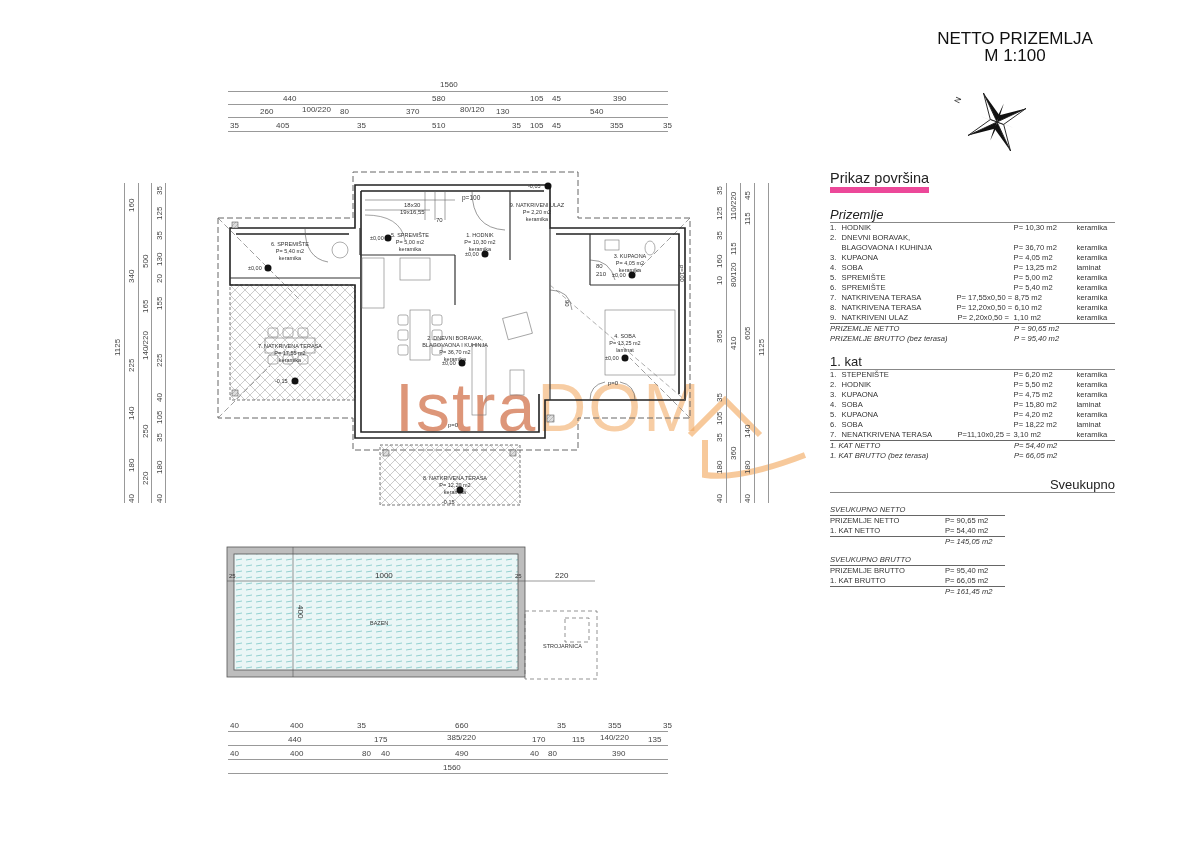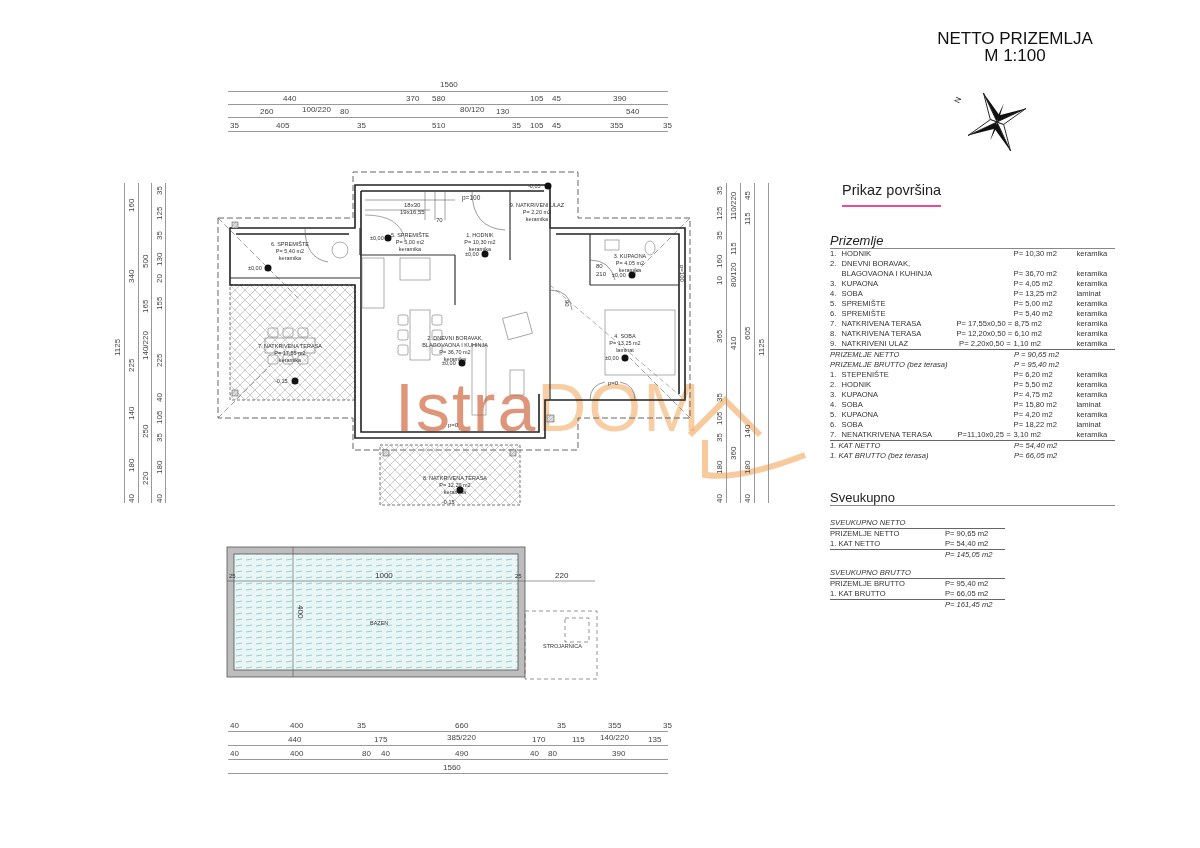--- a/index.html
+++ b/index.html
@@ -1,26 +1,26 @@
 <!DOCTYPE html>
 <html><head>
 <meta charset="utf-8">
 <style>
   html,body{margin:0;padding:0;background:#ffffff;}
   body{width:1200px;height:848px;position:relative;overflow:hidden;font-family:"Liberation Sans",sans-serif;color:#222;}
   .abs{position:absolute;}
   .title{position:absolute;left:900px;top:30px;width:230px;text-align:center;font-size:17px;line-height:17px;color:#111;}
   .compass{position:absolute;left:950px;top:85px;width:90px;height:70px;}
   .panel{position:absolute;left:830px;top:170px;width:285px;font-size:7.6px;color:#333;}
-  .h1{font-size:14.5px;color:#222;margin:12px;padding-bottom:7px;border-bottom:2px solid #ec4899;display:inline-block;}
+  .h1{font-size:14.5px;color:#222;margin:0;padding-bottom:1px;border-bottom:6px solid #ec4899;display:inline-block;}
   .h2{font-size:13px;color:#222;margin-top:12px;border-bottom:1.5px solid #888;padding-bottom:0px;}
   .row{display:flex;height:10px;line-height:10px;white-space:nowrap;}
   .row .n{width:12px;}
   .row .nm{width:120px;}
-  .row .fx{width:55px;text-align:right;padding-right:3px;}
+  .row .fx{width:55px;text-align:left;padding-right:3px;}
   .row .p{width:65px;}
   .row .mat{width:40px;}
   .sumrow{display:flex;height:10px;line-height:10px;font-style:italic;}
   .sumrow .l{width:132px;}
   .sumrow .r{width:100px;padding-left:52px;}
   .rowline{border-bottom:1px solid #666;}
   .tot{width:175px;}
   .tot .hd{font-style:italic;height:10px;line-height:10px;}
   .tot .tr{display:flex;height:10px;line-height:10px;}
   .tot .tr .l{width:115px;}
@@ -74,24 +74,24 @@
   <div class="dim" style="left:283px;top:94px;">440</div>
   <div class="dim" style="left:432px;top:94px;">580</div>
   <div class="dim" style="left:530px;top:94px;">105</div>
   <div class="dim" style="left:552px;top:94px;">45</div>
   <div class="dim" style="left:613px;top:94px;">390</div>
 
   <div class="dline" style="left:228px;top:117px;width:440px;"></div>
   <div class="dim" style="left:260px;top:107px;">260</div>
   <div class="dim" style="left:302px;top:105px;">100/220</div>
   <div class="dim" style="left:340px;top:107px;">80</div>
-  <div class="dim" style="left:406px;top:94px;">370</div>
+  <div class="dim" style="left:406px;top:107px;">370</div>
   <div class="dim" style="left:460px;top:105px;">80/120</div>
   <div class="dim" style="left:496px;top:107px;">130</div>
-  <div class="dim" style="left:590px;top:107px;margin-left:36px;">540</div>
+  <div class="dim" style="left:590px;top:107px;">540</div>
 
   <div class="dline" style="left:228px;top:131px;width:440px;"></div>
   <div class="dim" style="left:230px;top:121px;">35</div>
   <div class="dim" style="left:276px;top:121px;">405</div>
   <div class="dim" style="left:357px;top:121px;">35</div>
   <div class="dim" style="left:432px;top:121px;">510</div>
   <div class="dim" style="left:512px;top:121px;">35</div>
   <div class="dim" style="left:530px;top:121px;">105</div>
   <div class="dim" style="left:552px;top:121px;">45</div>
   <div class="dim" style="left:610px;top:121px;">355</div>
@@ -474,20 +474,21 @@
     <div class="sumrow">
         <span class="l">PRIZEMLJE NETTO</span>
         <span class="r">P = 90,65 m2</span>
       </div>
     <div class="sumrow">
         <span class="l">PRIZEMLJE  BRUTTO (bez terasa)</span>
         <span class="r">P = 95,40 m2</span>
       </div>
   </div>
 
+  <div class="h2" style="margin-top:10px;">1. kat</div>
   <div>
     <div class="row">
         <span class="n">1.</span>
         <span class="nm">STEPENIŠTE</span>
         <span class="fx"></span>
         <span class="p">P=   6,20 m2</span>
         <span class="mat">keramika</span>
       </div>
     <div class="row">
         <span class="n">2.</span>
@@ -534,21 +535,21 @@
     <div class="sumrow">
         <span class="l">1. KAT NETTO</span>
         <span class="r">P= 54,40 m2</span>
       </div>
     <div class="sumrow">
         <span class="l">1. KAT  BRUTTO (bez terasa)</span>
         <span class="r">P= 66,05 m2</span>
       </div>
   </div>
 
-  <div class="h2" style="margin-top:29px;">Sveukupno</div>
+  <div class="h2" style="margin-top:16px;text-align:right;">Sveukupno</div>
   <div class="tot" style="margin-top:12px;">
     <div class="hd rowline">SVEUKUPNO NETTO</div>
     <div class="tr">
         <span class="l">PRIZEMLJE NETTO</span>
         <span class="r">P=   90,65 m2</span>
       </div>
     <div class="tr rowline">
         <span class="l">1. KAT NETTO</span>
         <span class="r">P=   54,40 m2</span>
       </div>

